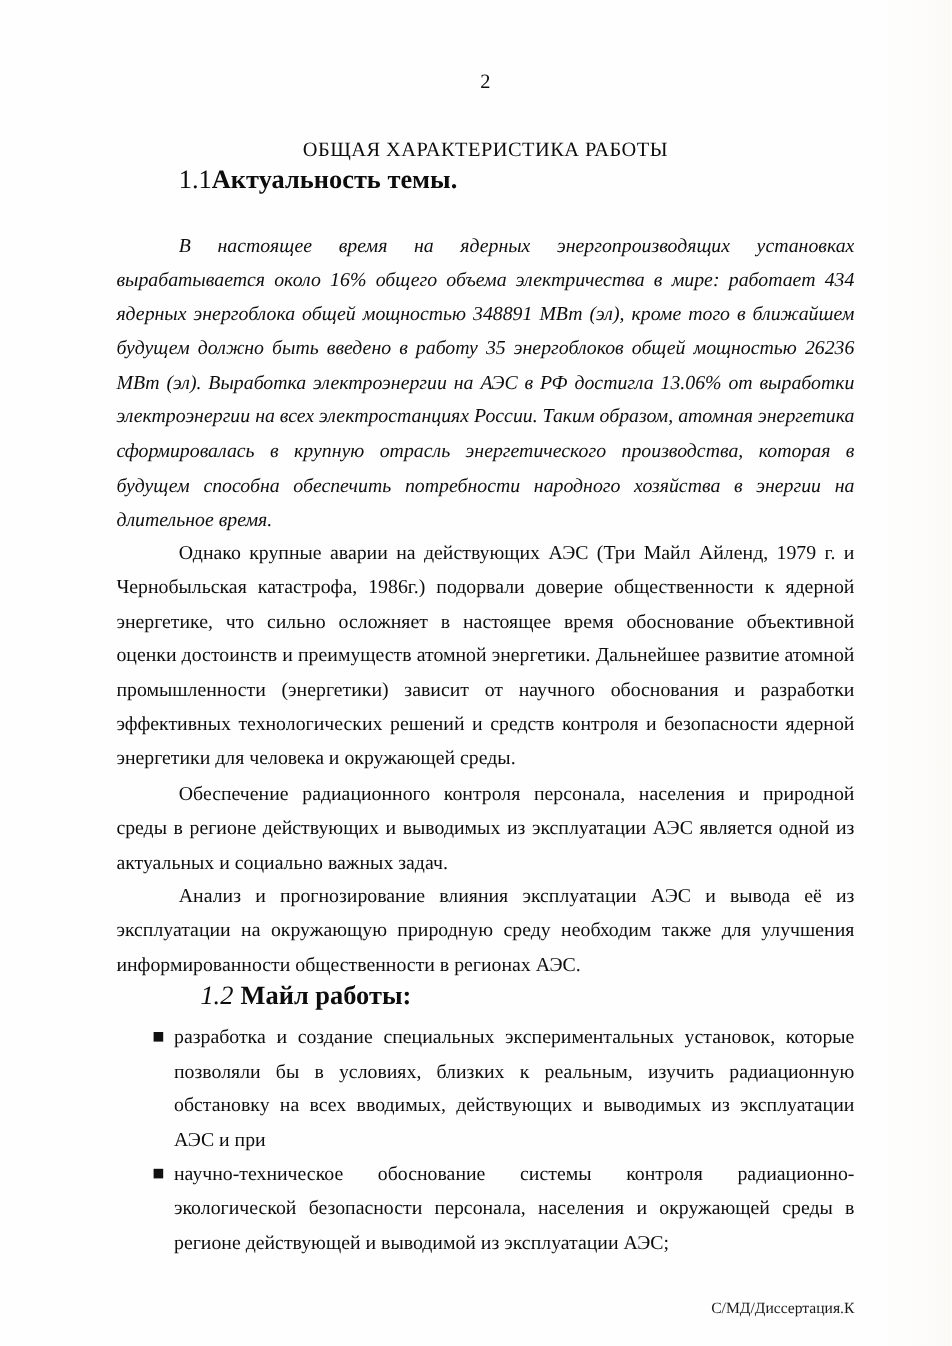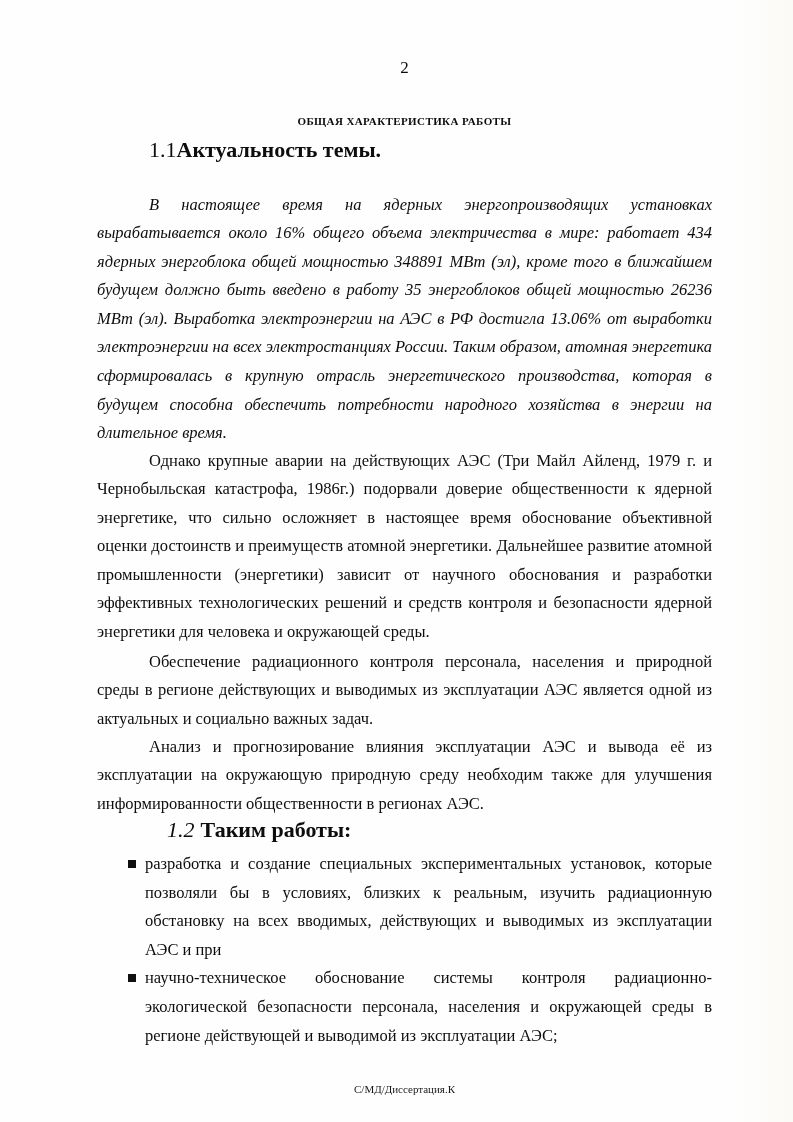--- a/index.html
+++ b/index.html
@@ -41,22 +41,22 @@
     text-align: center;
     font-size: 17px;
     line-height: 20px;
   }
   .doc-title {
     position: absolute;
     top: 103px;
     left: 0;
     width: 615px;
     text-align: center;
-    font-size: 11px;
-    font-weight: bold;
+    font-size: 17px;
+    font-weight: normal;
     letter-spacing: 0.4px;
     line-height: 22px;
   }
   .section-heading {
     position: absolute;
     left: 0;
     width: 615px;
     font-size: 22px;
     line-height: 24px;
   }
@@ -111,22 +111,22 @@
     top: 10px;
     width: 8px;
     height: 8px;
     background: #101010;
   }
   .footer {
     position: absolute;
     left: 0;
     top: 1082px;
     width: 615px;
-    text-align: center;
-    font-size: 11px;
+    text-align: right;
+    font-size: 13px;
     line-height: 15px;
     color: #1a1a1a;
   }
 </style>
 </head>
 <body>
 
 <div class="page">
   <div class="scan-tint"></div>
 
@@ -142,21 +142,21 @@
 
     <p class="para" id="para-1">В настоящее время на ядерных энергопроизводящих установках вырабатывается около 16% общего объема электричества в мире: работает 434 ядерных энергоблока общей мощностью 348891 МВт (эл), кроме того в ближайшем будущем должно быть введено в работу 35 энергоблоков общей мощностью 26236 МВт (эл). Выработка электроэнергии на АЭС в РФ достигла 13.06% от выработки электроэнергии на всех электростанциях России. Таким образом, атомная энергетика сформировалась в крупную отрасль энергетического производства, которая в будущем способна обеспечить потребности народного хозяйства в энергии на длительное время.</p>
 
     <p class="para" id="para-2">Однако крупные аварии на действующих АЭС (Три Майл Айленд, 1979 г. и Чернобыльская катастрофа, 1986г.) подорвали доверие общественности к ядерной энергетике, что сильно осложняет в настоящее время обоснование объективной оценки достоинств и преимуществ атомной энергетики. Дальнейшее развитие атомной промышленности (энергетики) зависит от научного обоснования и разработки эффективных технологических решений и средств контроля и безопасности ядерной энергетики для человека и окружающей среды.</p>
 
     <p class="para" id="para-3">Обеспечение радиационного контроля персонала, населения и природной среды в регионе действующих и выводимых из эксплуатации АЭС является одной из актуальных и социально важных задач.</p>
 
     <p class="para" id="para-4">Анализ и прогнозирование влияния эксплуатации АЭС и вывода её из эксплуатации на окружающую природную среду необходим также для улучшения информированности общественности в регионах АЭС.</p>
 
     <div class="section-heading" id="heading-1-2">
-      <span class="num">1.2</span><span class="txt">Таким работы:</span>
+      <span class="num">1.2</span><span class="txt">Майл работы:</span>
     </div>
 
     <ul class="bullet-list">
       <li class="bullet-item">
         <span class="bullet-marker"></span>
         <span>разработка и создание специальных экспериментальных установок, которые позволяли бы в условиях, близких к реальным, изучить радиационную обстановку на всех вводимых, действующих и выводимых из эксплуатации АЭС и при</span>
       </li>
       <li class="bullet-item">
         <span class="bullet-marker"></span>
         <span>научно-техническое обоснование системы контроля радиационно-экологической безопасности персонала, населения и окружающей среды в регионе действующей и выводимой из эксплуатации АЭС;</span>

